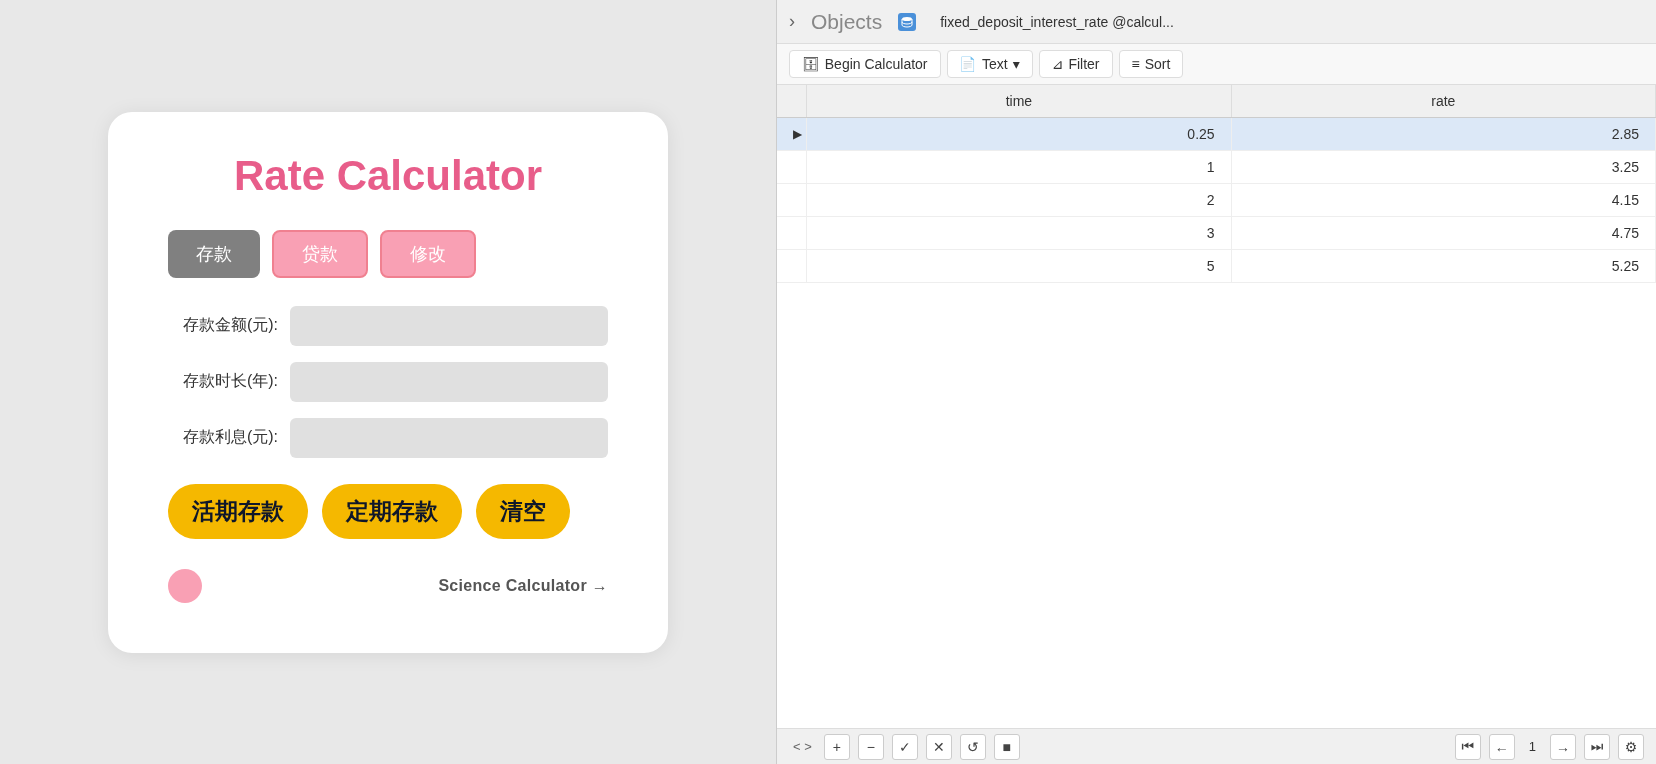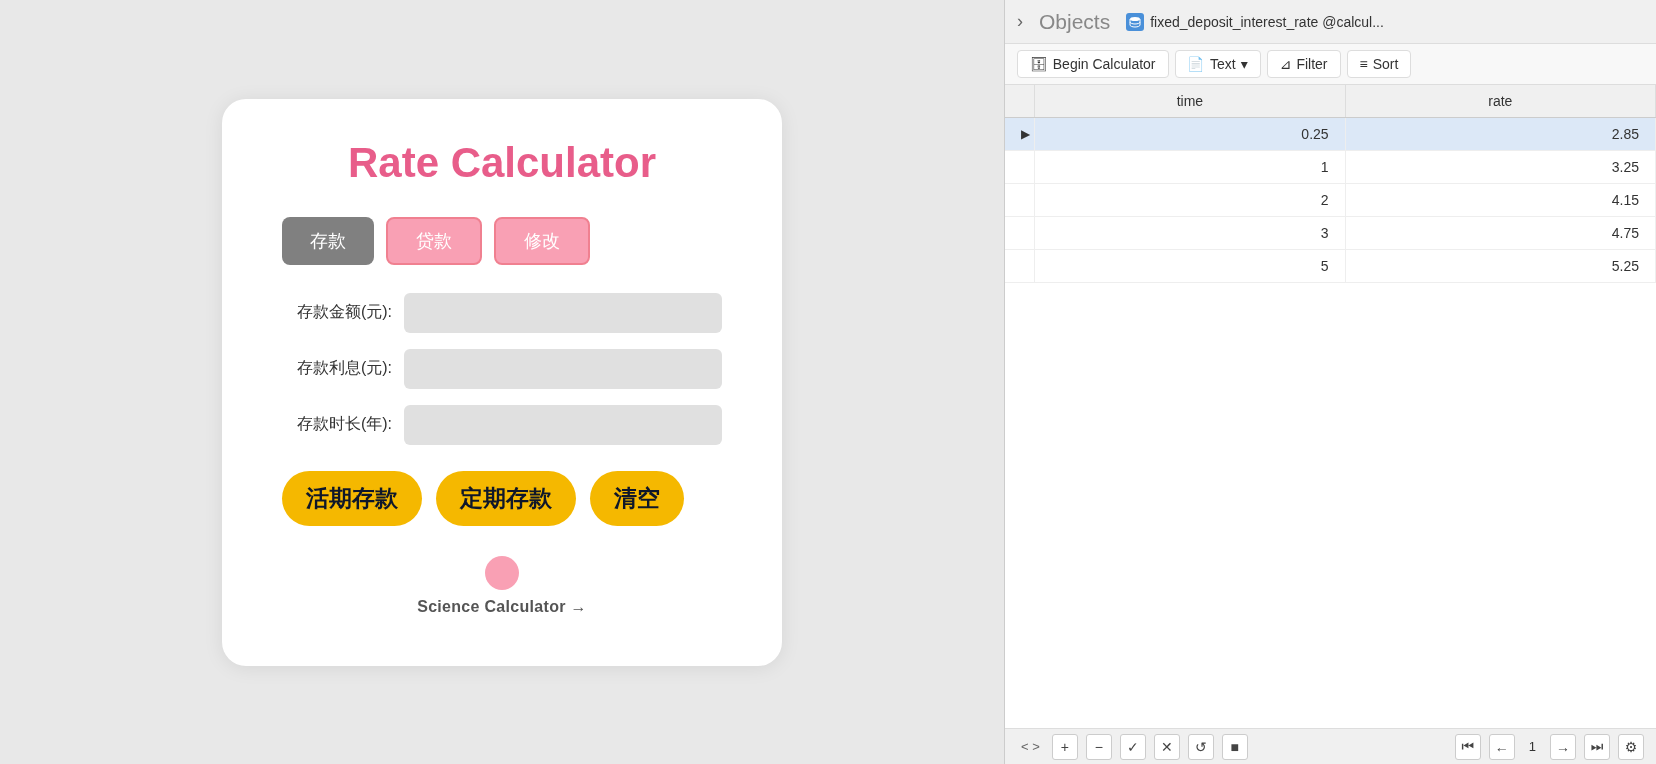--- a/index.html
+++ b/index.html
@@ -7,21 +7,21 @@
       font-family: -apple-system, BlinkMacSystemFont, 'Segoe UI', sans-serif;
       background: #e8e8e8;
       display: flex;
       width: 1656px;
       height: 764px;
       overflow: hidden;
     }
 
     
     .left-panel {
-      width: 1004px;
+      width: 776px;
       height: 100%;
       background: #e8e8e8;
       display: flex;
       align-items: center;
       justify-content: center;
     }
 
     .calculator-card {
       background: white;
       border-radius: 24px;
@@ -105,23 +105,22 @@
       cursor: pointer;
       background: #f5b800;
       color: #0f172a;
       font-family: inherit;
     }
 
     .science-link-row {
       display: flex;
       align-items: center;
       margin-top: 30px;
-      justify-content: flex-end;
+      justify-content: space-between;
       gap: 8px;
-      flex-direction: column;
     }
 
     .science-dot {
       width: 34px;
       height: 34px;
       background: #f9a0b4;
       border-radius: 50%;
       flex-shrink: 0;
     }
 
@@ -161,21 +160,21 @@
     .header-tab {
       color: #888;
       font-size: 21px;
       padding: 4px 8px;
       cursor: pointer;
     }
 
     .header-tab-db {
       display: flex;
       align-items: center;
-      gap: 6px;
+      gap: 24px;
       font-size: 14px;
       color: #333;
     }
 
     .db-icon {
       width: 18px;
       height: 18px;
       background: #4a90d9;
       border-radius: 3px;
       display: inline-flex;
@@ -317,26 +316,26 @@
       <button class="tab-btn tab-btn-pink">贷款</button>
       <button class="tab-btn tab-btn-pink">修改</button>
     </div>
 
     <div class="form-row">
       <label class="form-label">存款金额(元):</label>
       <input class="form-input" type="text" style="">
     </div>
 
     <div class="form-row">
+      <label class="form-label">存款时长(年):</label>
+      <input class="form-input" type="text" style="">
+    </div>
+
+    <div class="form-row">
       <label class="form-label">存款利息(元):</label>
-      <input class="form-input" type="text" style="">
-    </div>
-
-    <div class="form-row">
-      <label class="form-label">存款时长(年):</label>
       <input class="form-input" type="text" style="">
     </div>
 
     <div class="action-row">
       <button class="action-btn">活期存款</button>
       <button class="action-btn">定期存款</button>
       <button class="action-btn">清空</button>
     </div>
 
     <div class="science-link-row">

